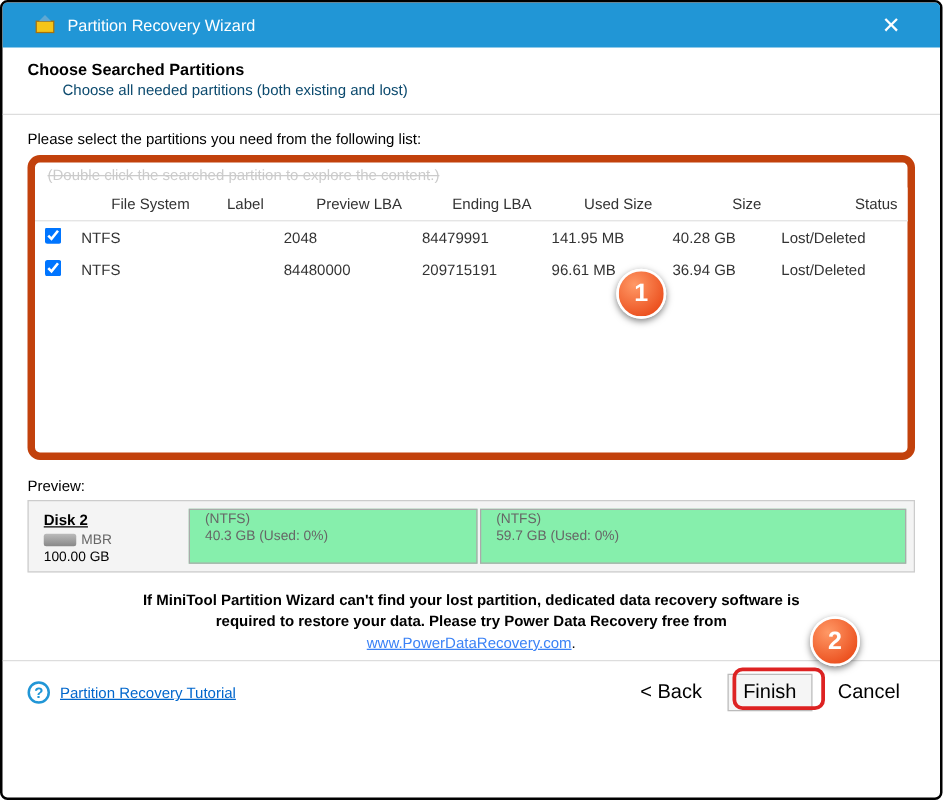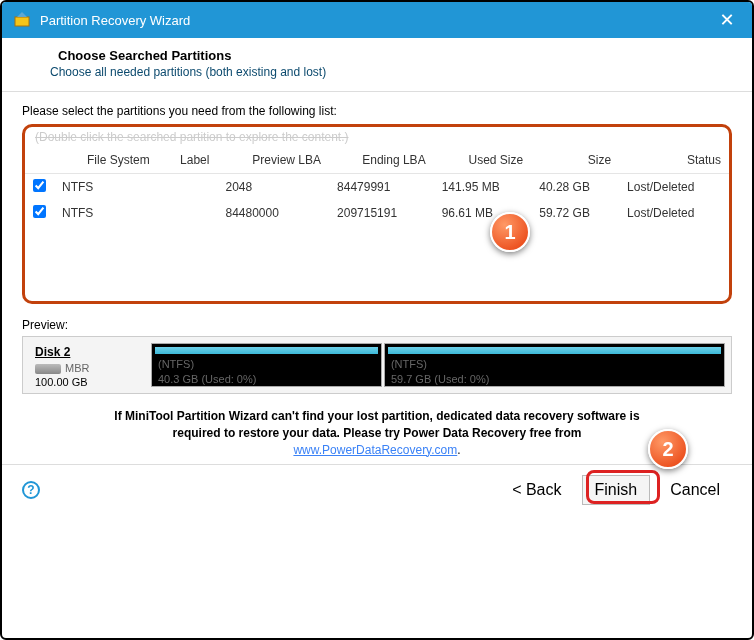--- a/index.html
+++ b/index.html
@@ -12,48 +12,48 @@
       border: 2px solid #000;
       border-radius: 6px;
       overflow: hidden;
     }
     .titlebar {
       background: #2196d6;
       color: #fff;
       height: 36px;
       display: flex;
       align-items: center;
-      padding: 0 10px;
+      padding: 0 24px;
       font-size: 13px;
     }
     .titlebar-icon {
       width: 20px; height: 20px;
       margin-right: 8px;
       display: flex; align-items: center; justify-content: center;
     }
     .titlebar-close {
       margin-left: auto;
       width: 30px; height: 30px;
       display: flex; align-items: center; justify-content: center;
       font-size: 18px;
       cursor: pointer;
     }
     .header {
       padding: 10px 20px 12px;
       border-bottom: 1px solid #ddd;
     }
-    .header h2 { font-size: 13px; font-weight: bold; margin-bottom: 2px; margin-left: 36px; }
+    .header h2 { font-size: 13px; font-weight: bold; margin-bottom: 2px; }
     .header .sub { font-size: 12px; color: #0c4a6e; margin-left: 28px; }
     .body { padding: 12px 20px 0; }
     .instruct { font-size: 12px; margin-bottom: 6px; }
     .table-wrap {
-      border: 3px solid #c2410c;
+      border: 6px solid #c2410c;
       border-radius: 10px;
       background: #fff;
-      height: 180px;
+      height: 244px;
       position: relative;
     }
     .hint {
       color: #999;
       font-size: 12px;
       padding: 3px 10px;
       text-decoration: line-through;
       opacity: 0.5;
     }
     table { width: 100%; border-collapse: collapse; font-size: 12px; }
@@ -100,23 +100,23 @@
       display: inline-block;
       width: 26px; height: 10px;
       background: linear-gradient(#bbb,#888);
       border-radius: 2px;
       vertical-align: middle;
       margin-right: 4px;
     }
     .disk-info .mbr { color: #666; }
     .part-box {
       border: 1px solid #aaa;
-      background: #000000;
-      display: flex;
-      flex-direction: column;
+      background: #86efac;
+      display: flex;
+      flex-direction: row;
     }
     .part-box.a { flex: 40.3; }
     .part-box.b { flex: 59.7; }
     .part-bar { height: 12px; background: linear-gradient(#6ed0e8,#3cb8d8); margin: 3px; }
     .part-text { font-size: 11px; color: #666; padding: 0 6px; line-height: 1.3; }
     .note { font-size: 12px; margin: 14px 0 6px; line-height: 1.4; text-align: center; }
     .note b { font-weight: bold; }
     .note a { color: #3b82f6; text-decoration: underline; }
     .footer {
       border-top: 1px solid #ddd;
@@ -204,21 +204,21 @@
           <td>40.28 GB</td>
           <td>Lost/Deleted</td>
         </tr>
         <tr>
           <td><input type="checkbox" checked="" style=""></td>
           <td>NTFS</td>
           <td></td>
           <td>84480000</td>
           <td>209715191</td>
           <td>96.61 MB</td>
-          <td>59.72 GB</td>
+          <td>36.94 GB</td>
           <td>Lost/Deleted</td>
         </tr>
       </tbody>
     </table>
     <div class="callout callout-1">1</div>
   </div>
 
   <div class="preview-label">Preview:</div>
   <div class="preview">
     <div class="disk-info">
@@ -238,20 +238,21 @@
 
   <div class="note">
     <b>If MiniTool Partition Wizard can't find your lost partition, dedicated data recovery software is</b><br>
     <b>required to restore your data. Please try Power Data Recovery free from</b><br>
     <a href="#">www.PowerDataRecovery.com</a><span>.</span>
   </div>
 </div>
 
 <div class="footer">
   <span class="help-icon">?</span>
+  <a href="#" class="tutorial-link">Partition Recovery Tutorial</a>
   <div class="btns">
     <button class="btn back">&lt; Back</button>
     <button class="btn">Finish</button>
     <button class="btn" style="border:none;background:transparent">Cancel</button>
     <div class="btn-highlight"></div>
     <div class="callout callout-2">2</div>
   </div>
 </div>
 
 </body></html>

